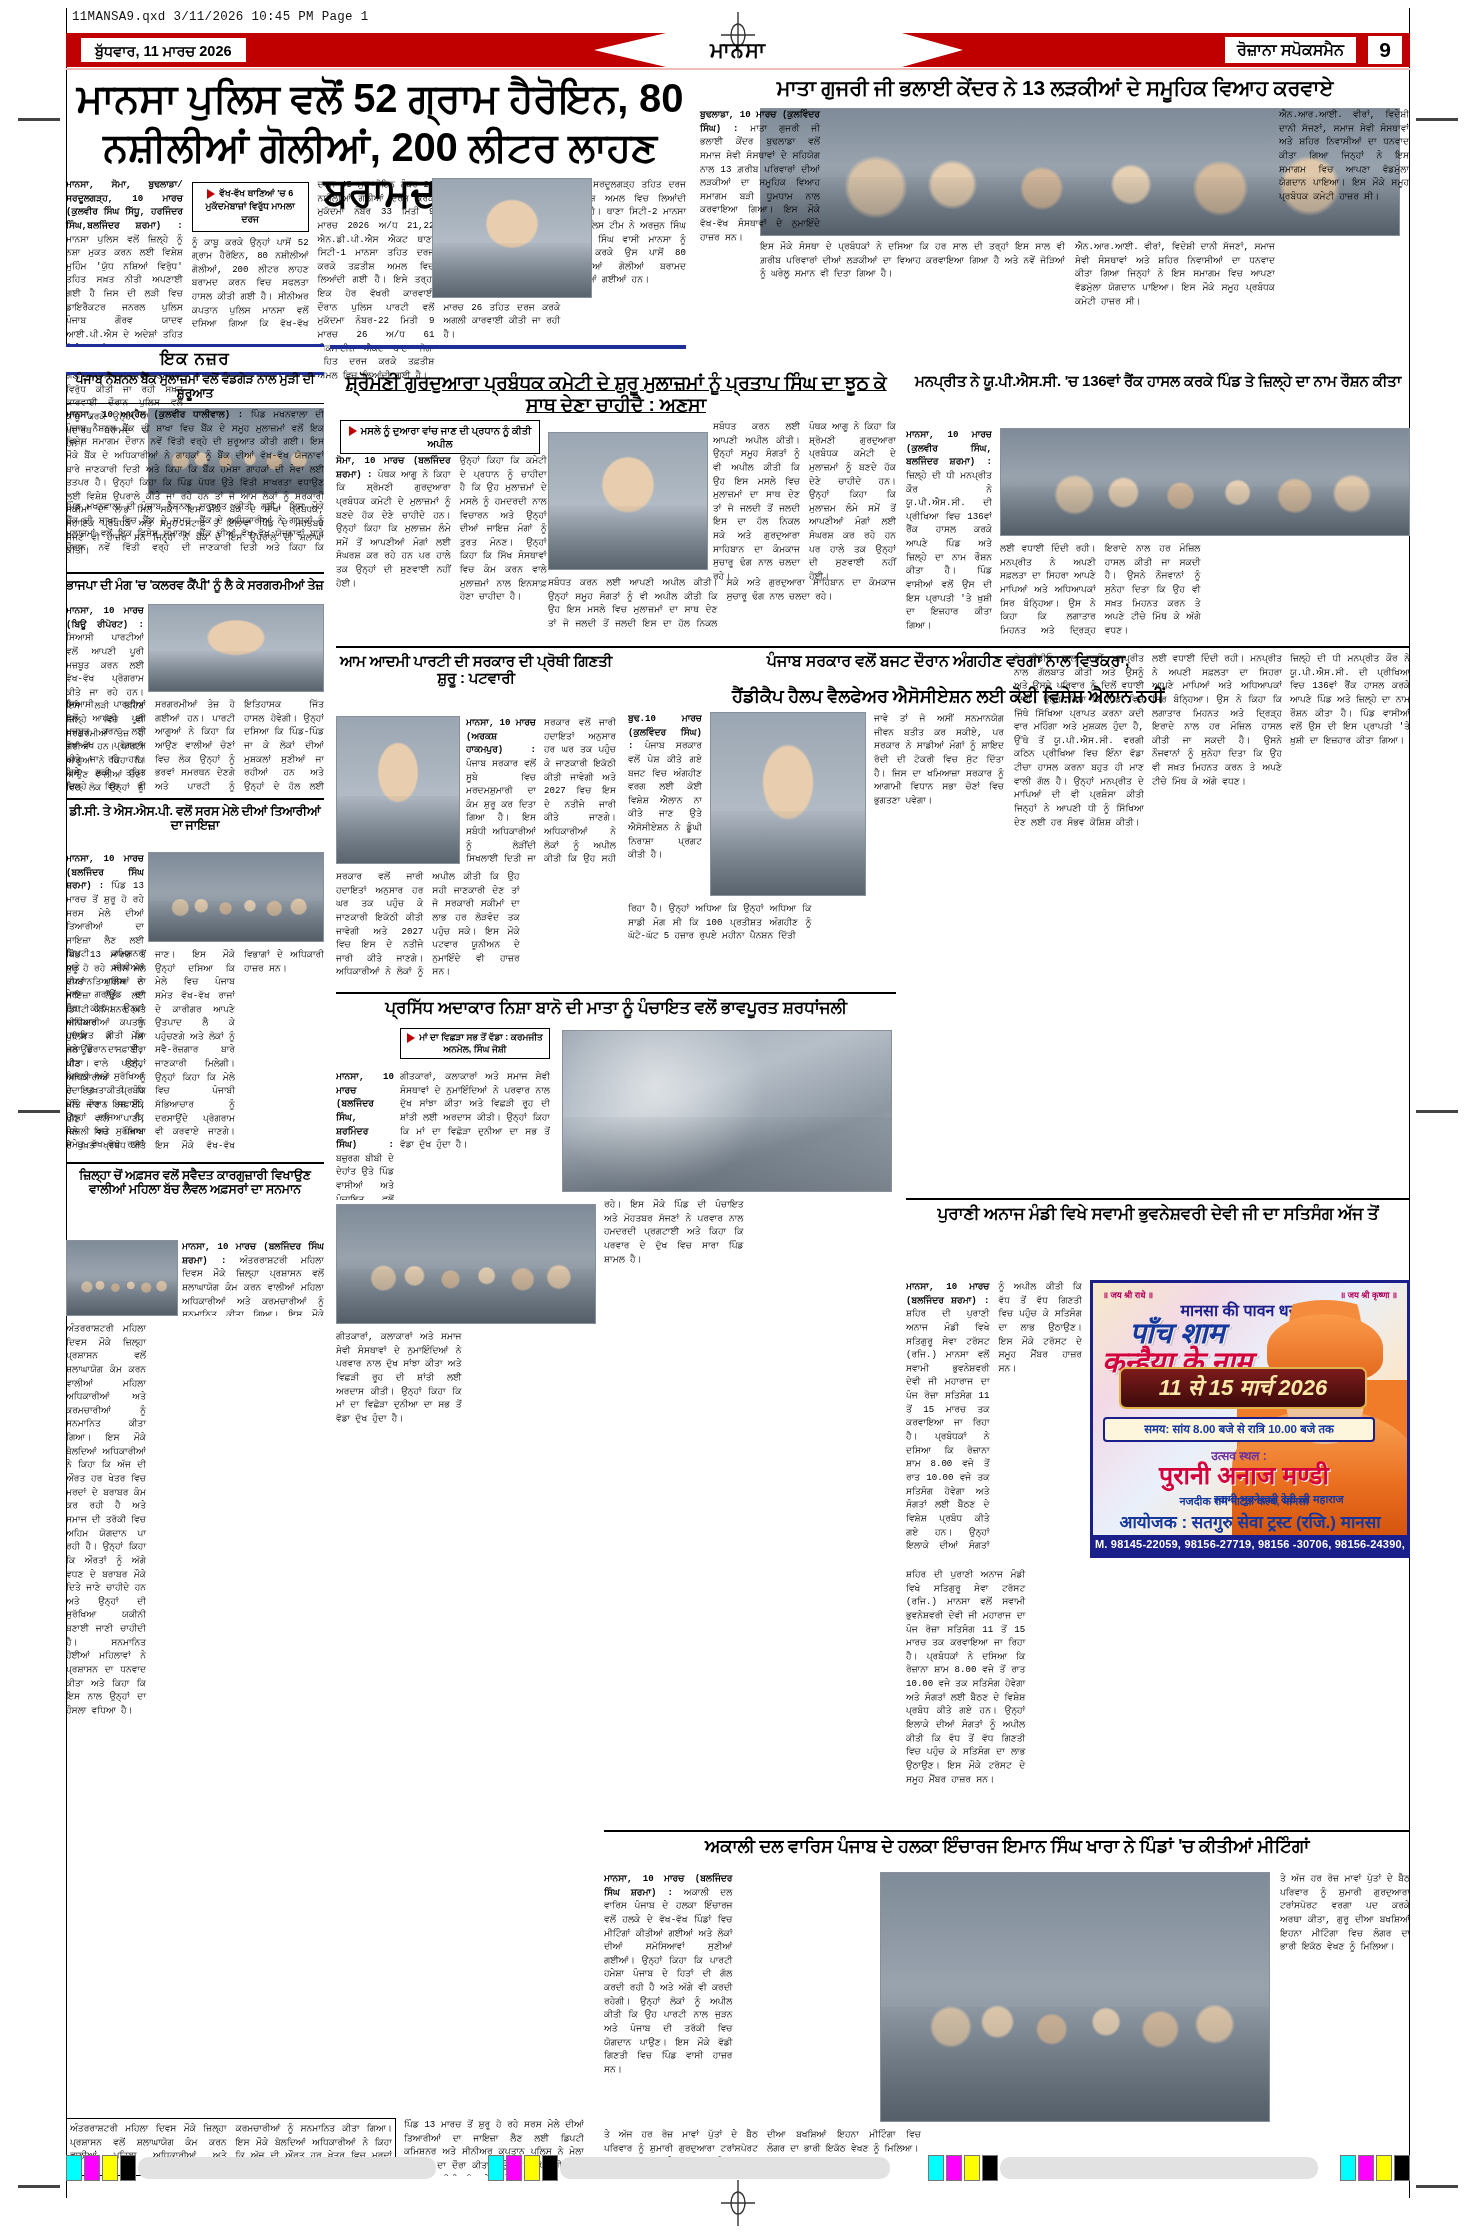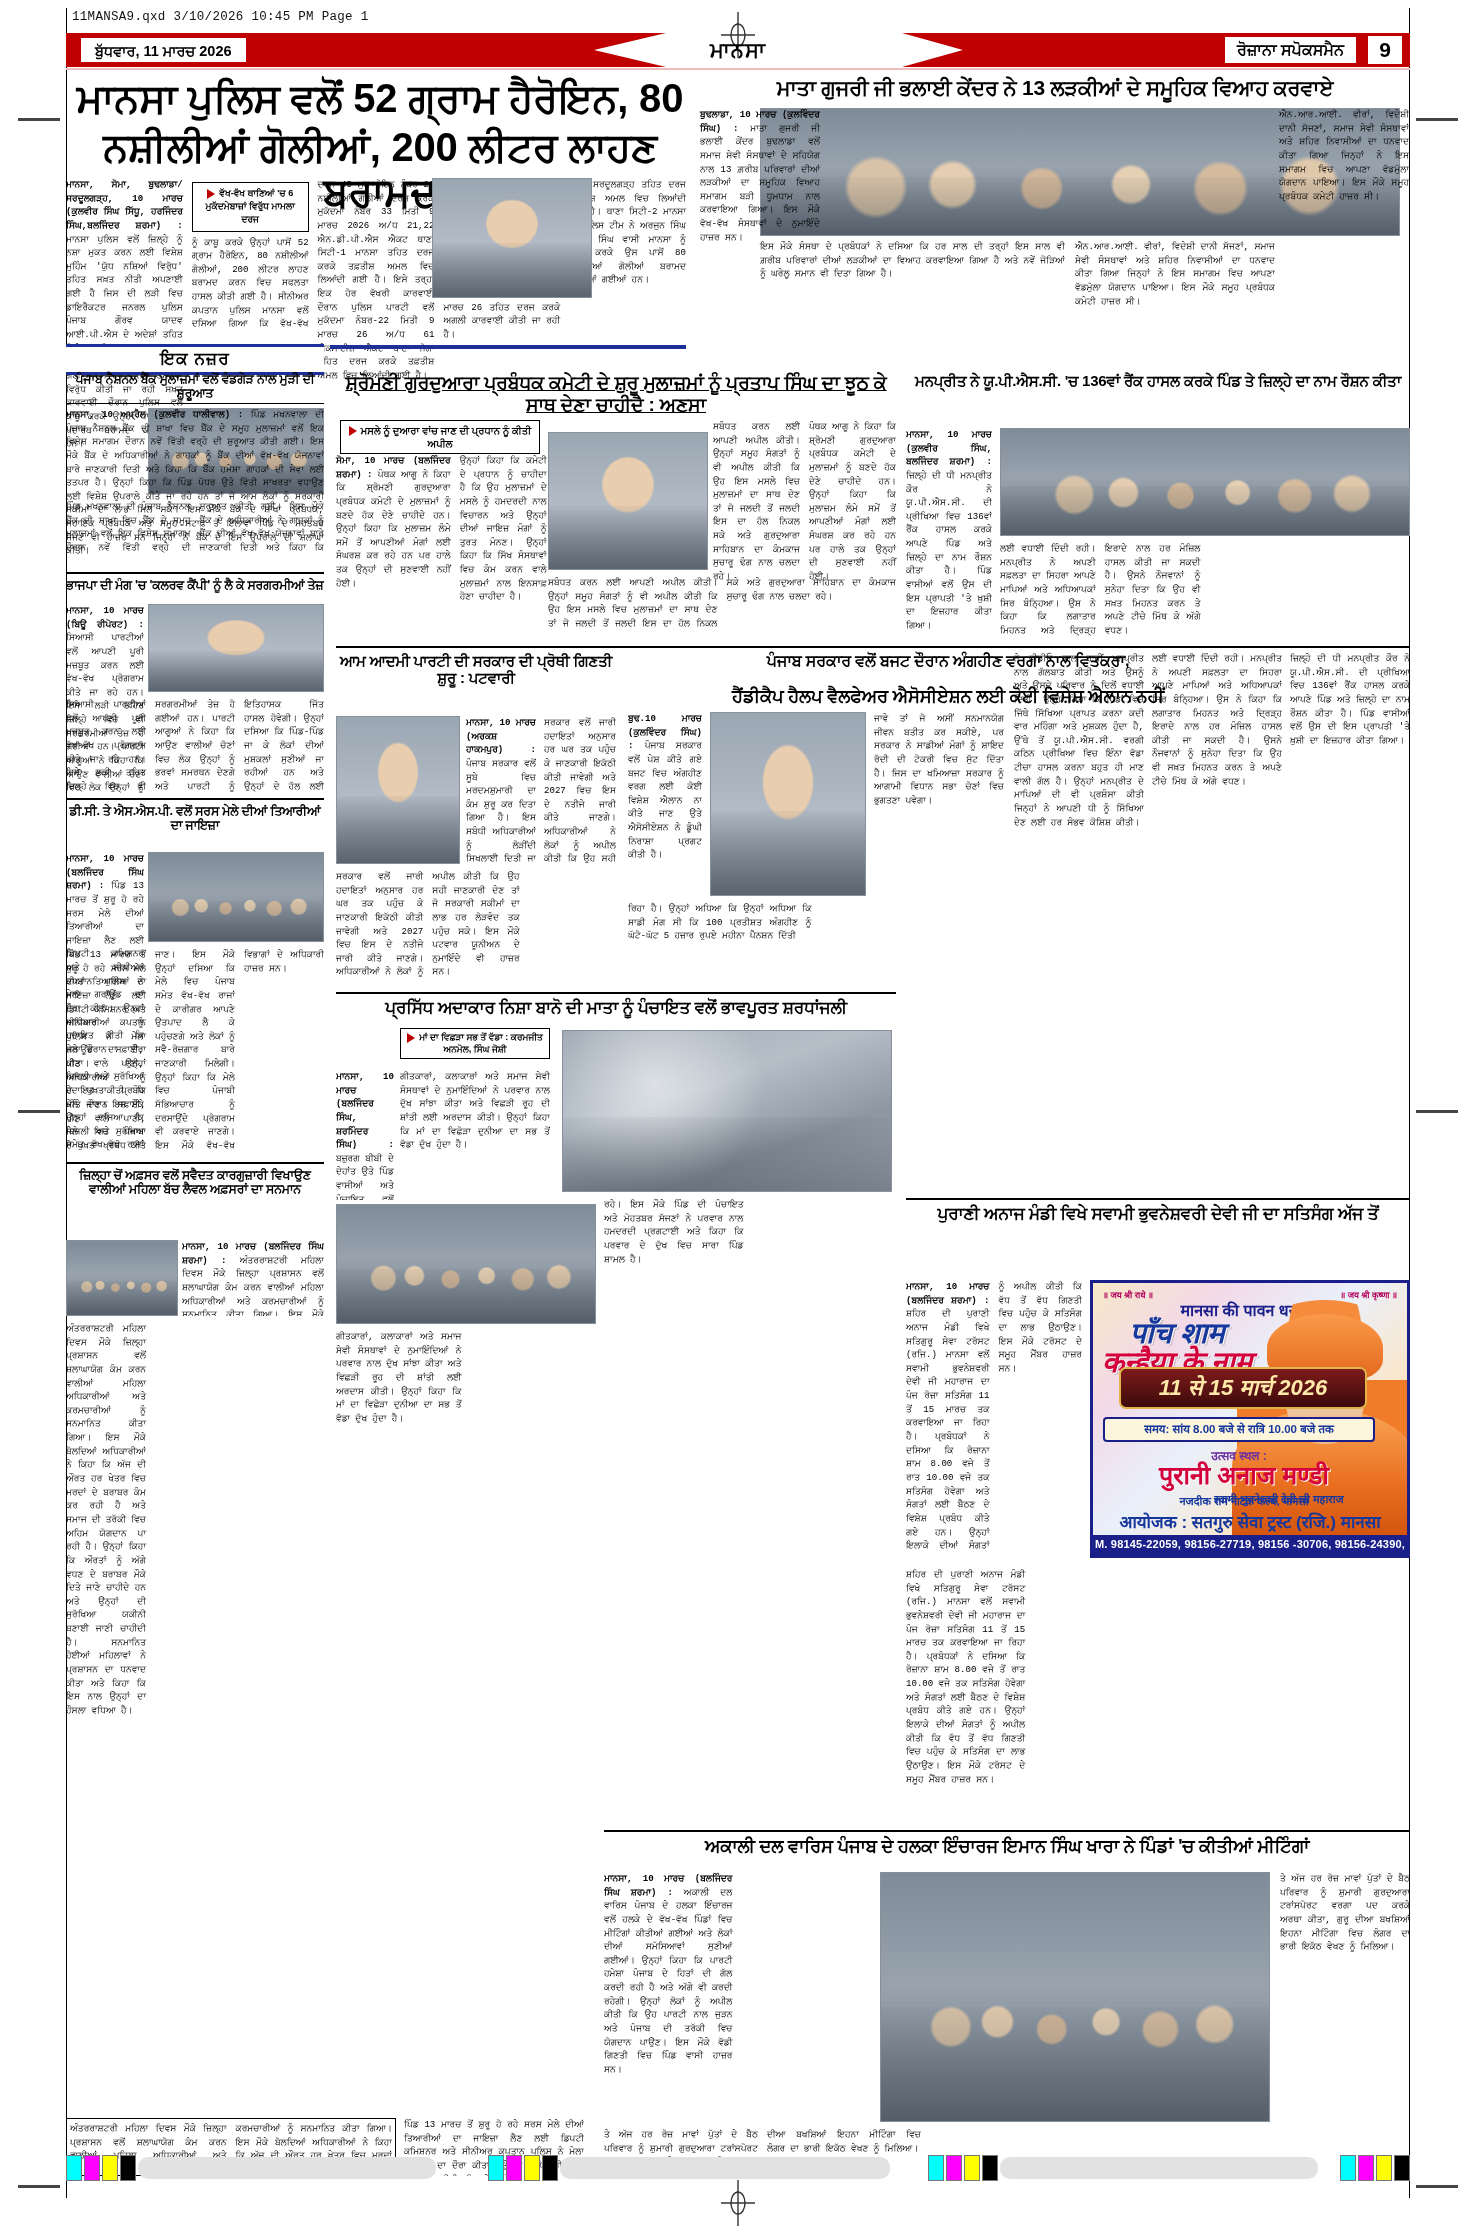--- a/index.html
+++ b/index.html
@@ -258,21 +258,21 @@
   </svg>
 </div>
 <div class="reg-mark" style="left:719px; top:2180px;">
   <svg width="38" height="46" viewBox="0 0 38 46">
     <line x1="19" y1="0" x2="19" y2="46" stroke="#333" stroke-width="1.4"></line>
     <line x1="2" y1="23" x2="36" y2="23" stroke="#333" stroke-width="1.4"></line>
     <ellipse cx="19" cy="23" rx="7" ry="11" fill="none" stroke="#333" stroke-width="1.4"></ellipse>
   </svg>
 </div>
 
-<div class="filestamp">11MANSA9.qxd  3/10/2026  10:45 PM  Page 1</div>
+<div class="filestamp">11MANSA9.qxd  3/11/2026  10:45 PM  Page 1</div>
 
 <div class="masthead">
   <div class="mh-left"></div>
   <div class="mh-right"></div>
   <div class="mh-datebox">ਬੁੱਧਵਾਰ, 11 ਮਾਰਚ 2026</div>
   <div class="mh-city">ਮਾਨਸਾ</div>
   <div class="mh-brandbox">ਰੋਜ਼ਾਨਾ ਸਪੋਕਸਮੈਨ</div>
   <div class="mh-pagebox">9</div>
 </div>
 <div class="mh-underline"></div>

